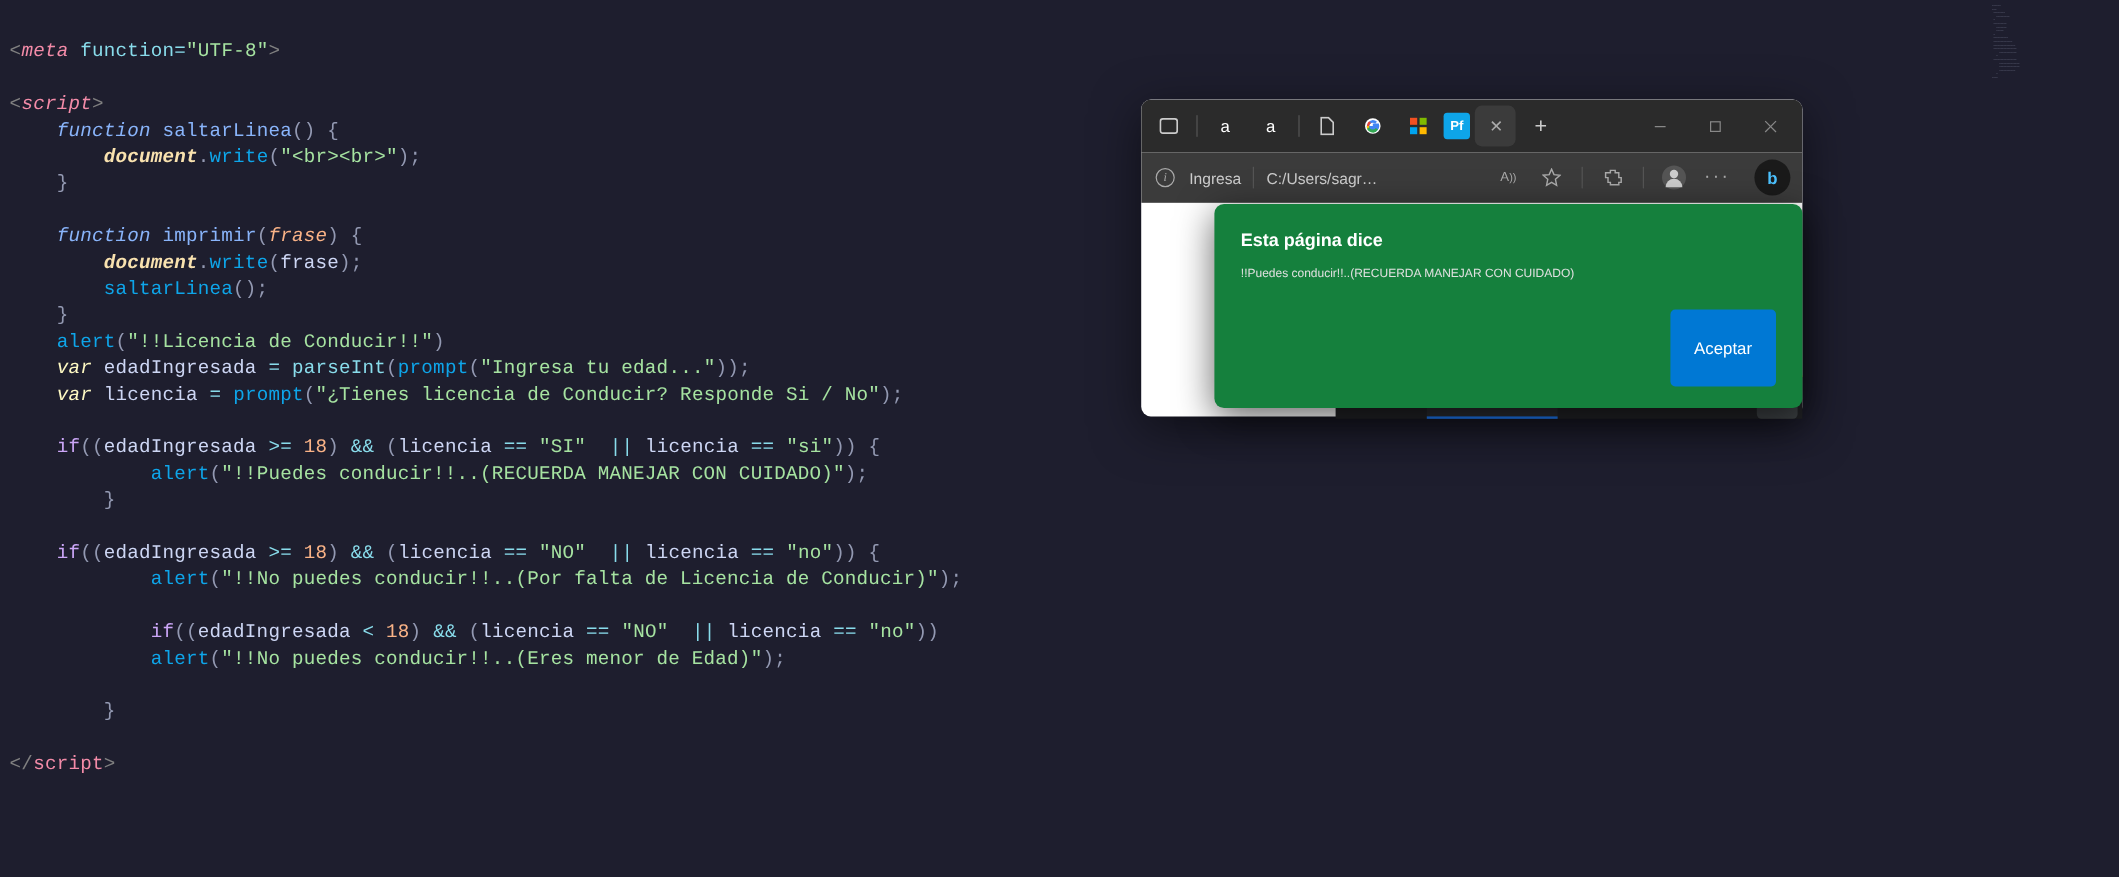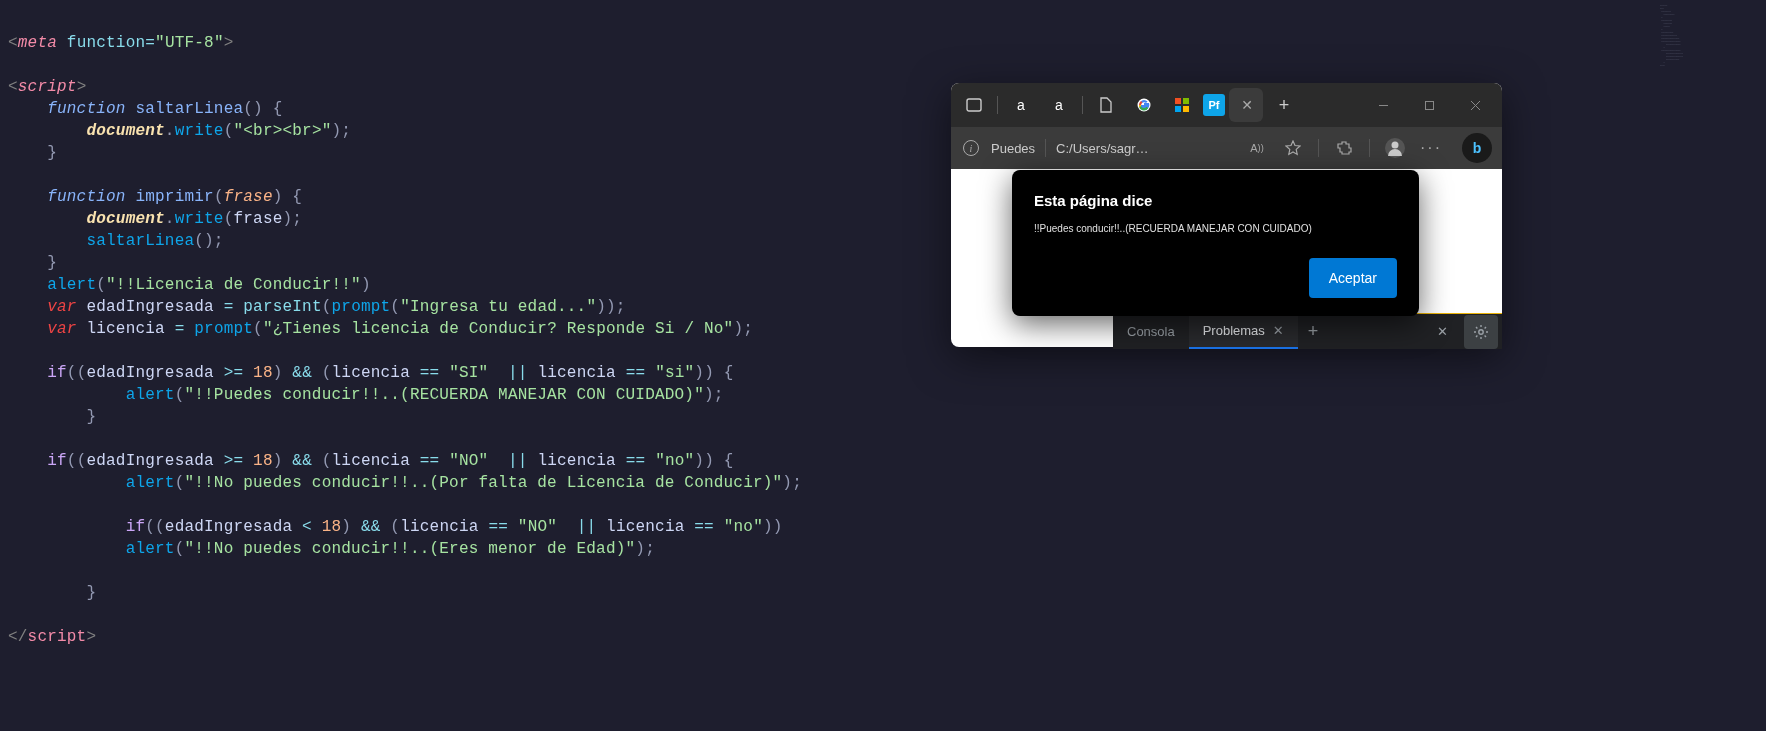--- a/index.html
+++ b/index.html
@@ -32,21 +32,21 @@
   .kw-blue { color: #89b4fa; font-style: italic; }
   .kw-red { color: #cba6f7; }
   .fn-name { color: #89b4fa; }
   .fn-call { color: #0ea5e9; }
   .var-name { color: #cdd6f4; }
   .param { color: #fab387; font-style: italic; }
   .obj { color: #f9e2af; font-style: italic; font-weight: bold; }
   .num { color: #fab387; }
   .punct { color: #9399b2; }
   .close-tag { color: #f38ba8; }
-  .var-kw { color: #ef4444; font-style: italic; }
+  .var-kw { color: #fef9c3; font-style: italic; }
   .special { color: #89dceb; }
   
   
   .minimap {
     position: absolute;
     top: 4px;
     right: 6px;
     width: 100px;
     height: 120px;
     opacity: 0.4;
@@ -158,22 +158,22 @@
     font-weight: bold;
     font-size: 14px;
     margin-left: 6px;
   }
 
   
   .dialog {
     position: absolute;
     top: 170px;
     left: 1012px;
-    width: 407px;
-    background: #000000;
+    width: 490px;
+    background: #15803d;
     border-radius: 8px;
     box-shadow: 0 8px 30px rgba(0,0,0,0.6);
     padding: 22px 22px 18px 22px;
     font-family: 'Segoe UI', sans-serif;
     color: #ffffff;
     z-index: 10;
   }
   .dialog-title {
     font-size: 15px;
     font-weight: 600;
@@ -185,21 +185,21 @@
     margin-bottom: 24px;
   }
   .dialog-actions {
     display: flex;
     justify-content: flex-end;
   }
   .dialog-btn {
     background: #0078d4;
     color: #fff;
     border: none;
-    padding: 12px 20px;
+    padding: 24px 20px;
     border-radius: 4px;
     font-size: 14px;
     cursor: pointer;
   }
 
   
   .devtools {
     position: absolute;
     top: 313px;
     left: 1113px;
@@ -371,21 +371,21 @@
             <line x1="10" y1="1" x2="1" y2="10" stroke="#888" stroke-width="1"></line>
           </svg>
       </div>
     </div>
   </div>
 
   <div class="browser-addressbar">
     <span class="addr-icon">
         <span class="info-icon-circle">i</span>
       </span>
-    <span class="addr-text">Puedes</span>
+    <span class="addr-text">Ingresa</span>
     <span class="addr-divider"></span>
     <span class="addr-text">C:/Users/sagr…</span>
     <div class="addr-actions">
       <span class="addr-icon" style="font-size:11px;">A<sup>))</sup></span>
       <span class="addr-icon">
         <svg width="16" height="16" viewBox="0 0 16 16">
             <path d="M8 1l2 4.5 5 .5-3.8 3.4 1 5L8 12l-4.2 2.4 1-5L1 6l5-.5z" fill="none" stroke="#aaa" stroke-width="1.2"></path>
           </svg>
       </span>
       <span class="addr-divider"></span>

